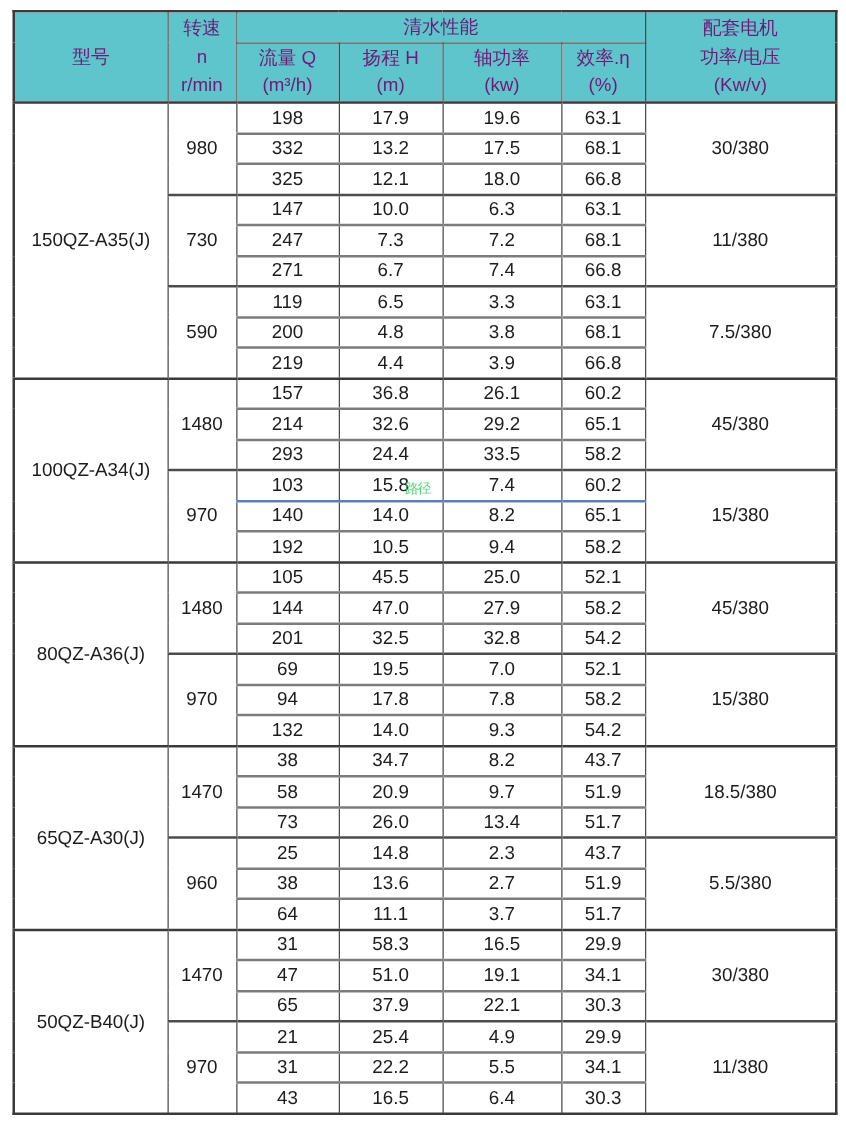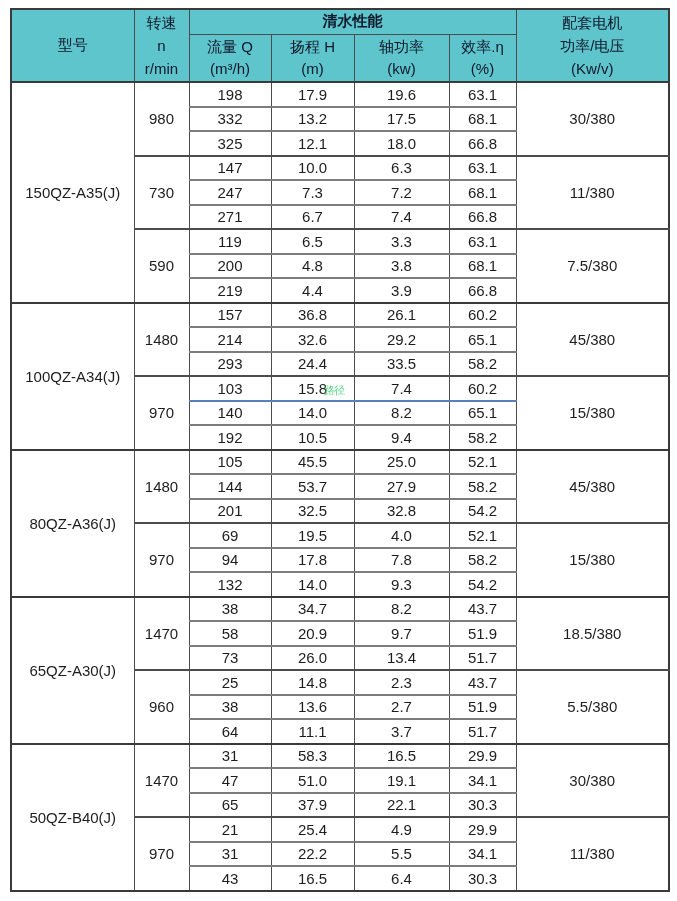--- a/index.html
+++ b/index.html
@@ -30,26 +30,26 @@
     padding: 0;
     text-align: center;
     vertical-align: middle;
     font-size: 15px;
     overflow: hidden;
   }
   
   .pump-table thead th {
     background: #5ec5cd;
     font-weight: normal;
-    color: #0f172a;
+    color: #701a75;
     border-bottom: 2.5px solid #3a3a3a;
   }
   .pump-table thead tr.h1 { height: 25px; }
   .pump-table thead tr.h2 { height: 48px; }
-  .pump-table thead tr.h1 th.perf { border-bottom: 1.5px solid #4c4c4c; font-weight: bold; }
+  .pump-table thead tr.h1 th.perf { border-bottom: 1.5px solid #4c4c4c; }
   .pre  { white-space: pre-line; line-height: 23px; }
   .pre2 { white-space: pre-line; line-height: 22px; }
   
   .pump-table tbody tr { height: 24.5px; }
   .pump-table td.model, .pump-table td.speed, .pump-table td.motor { background: #ffffff; }
   
   .pump-table tr.sub td.val { border-top: 2px solid #7c7c7c; }
   
   .pump-table tr.group-start td { border-top: 2px solid #4c4c4c; }
   
@@ -211,35 +211,35 @@
           <td rowspan="6" class="model">80QZ-A36(J)</td>
           <td rowspan="3" class="speed">1480</td>
           <td class="val">105</td>
           <td class="val">45.5</td>
           <td class="val">25.0</td>
           <td class="val">52.1</td>
           <td rowspan="3" class="motor">45/380</td>
         </tr>
         <tr class="sub">
           <td class="val">144</td>
-          <td class="val">53.7</td>
+          <td class="val">47.0</td>
           <td class="val">27.9</td>
           <td class="val">58.2</td>
         </tr>
         <tr class="sub">
           <td class="val">201</td>
           <td class="val">32.5</td>
           <td class="val">32.8</td>
           <td class="val">54.2</td>
         </tr>
         <tr class="group-start">
           <td rowspan="3" class="speed">970</td>
           <td class="val">69</td>
           <td class="val">19.5</td>
-          <td class="val">4.0</td>
+          <td class="val">7.0</td>
           <td class="val">52.1</td>
           <td rowspan="3" class="motor">15/380</td>
         </tr>
         <tr class="sub">
           <td class="val">94</td>
           <td class="val">17.8</td>
           <td class="val">7.8</td>
           <td class="val">58.2</td>
         </tr>
         <tr class="sub">

